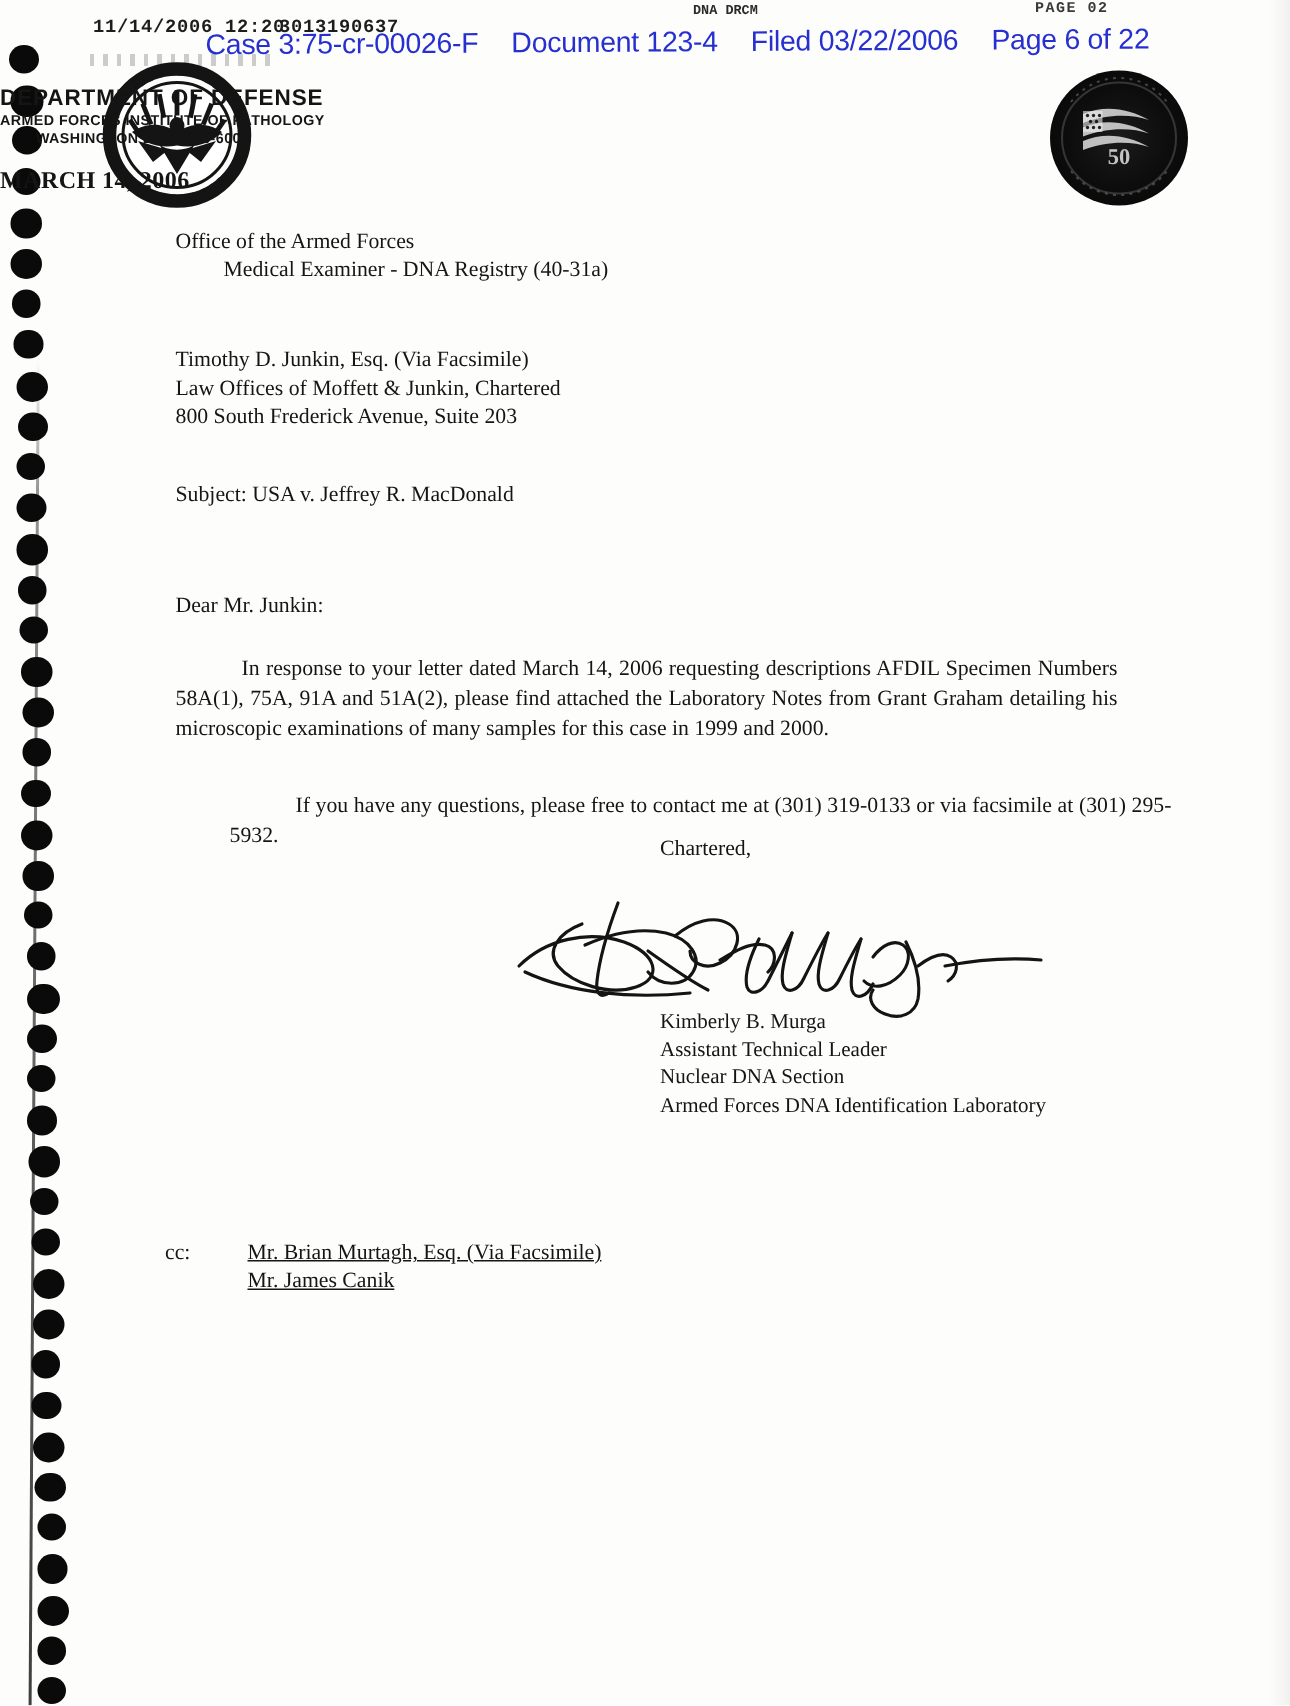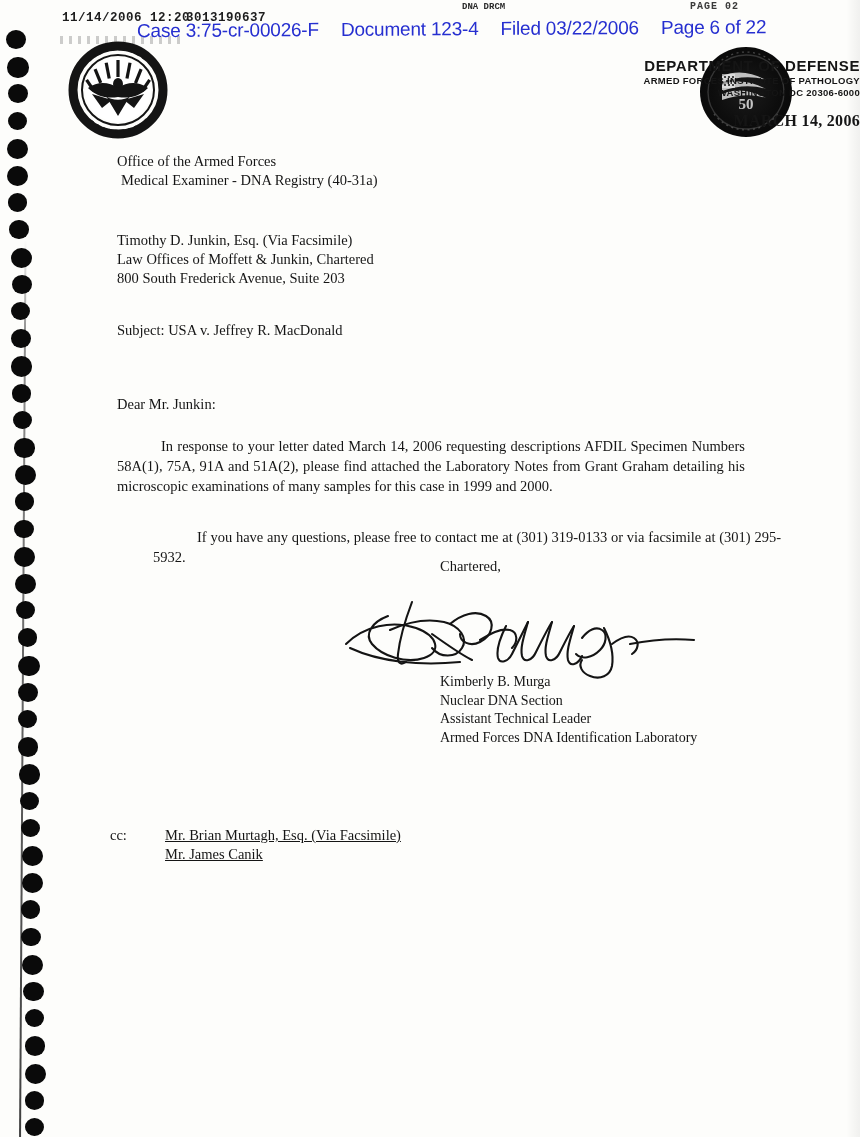--- a/index.html
+++ b/index.html
@@ -103,21 +103,21 @@
 
   
   .seal { position: absolute; }
   #dod-seal { left: 62px; top: 40px; width: 112px; height: 100px; }
   #afip-seal { left: 692px; top: 42px; width: 108px; height: 100px; }
 
   
   .letterhead {
     position: absolute;
     left: 0; right: 0;
-    text-align: right;
+    text-align: left;
   }
   #lh-dept {
     top: 57px;
     font-family: "Liberation Sans", sans-serif;
     font-weight: bold;
     font-size: 15px;
     letter-spacing: 0.6px;
   }
   #lh-inst {
     top: 75px;
@@ -140,21 +140,21 @@
     font-weight: bold;
     font-size: 16px;
     letter-spacing: 0.3px;
   }
 
   
   .blk { position: absolute; font-size: 14.5px; line-height: 19px; }
   .blk div { white-space: nowrap; }
 
   #office-block { left: 117px; top: 152px; }
-  #office-block .ln2 { padding-left: 4px; }
+  #office-block .ln2 { padding-left: 4px; margin-left: 28px; }
 
   #address-block { left: 117px; top: 231px; }
 
   #subject-line { left: 117px; top: 321px; }
 
   #salutation { left: 117px; top: 395px; }
 
   .para {
     position: absolute;
     left: 117px;
@@ -365,22 +365,22 @@
       <path d="M262 60 C268 52, 276 48, 282 52 C288 56, 286 66, 280 72 C272 80, 262 82, 256 76"></path>
       <path d="M284 50 C290 62, 294 76, 292 88 C290 98, 280 102, 270 98 C262 95, 258 88, 262 82"></path>
       <path d="M292 66 C300 60, 308 56, 314 60 C320 64, 318 72, 312 76"></path>
       <path d="M310 66 C330 62, 352 60, 374 62"></path>
       <path d="M30 70 C60 84, 100 88, 140 84"></path>
     </g>
   </svg>
 
   <div class="blk" id="signer-block">
     <div>Kimberly B. Murga</div>
+    <div>Assistant Technical Leader</div>
     <div>Nuclear DNA Section</div>
-    <div>Assistant Technical Leader</div>
     <div>Armed Forces DNA Identification Laboratory</div>
   </div>
 
   <div id="cc-block">
     <div id="cc-label">cc:</div>
     <div id="cc-names">
       <div>Mr. Brian Murtagh, Esq. (Via Facsimile)</div>
       <div>Mr. James Canik</div>
     </div>
   </div>

